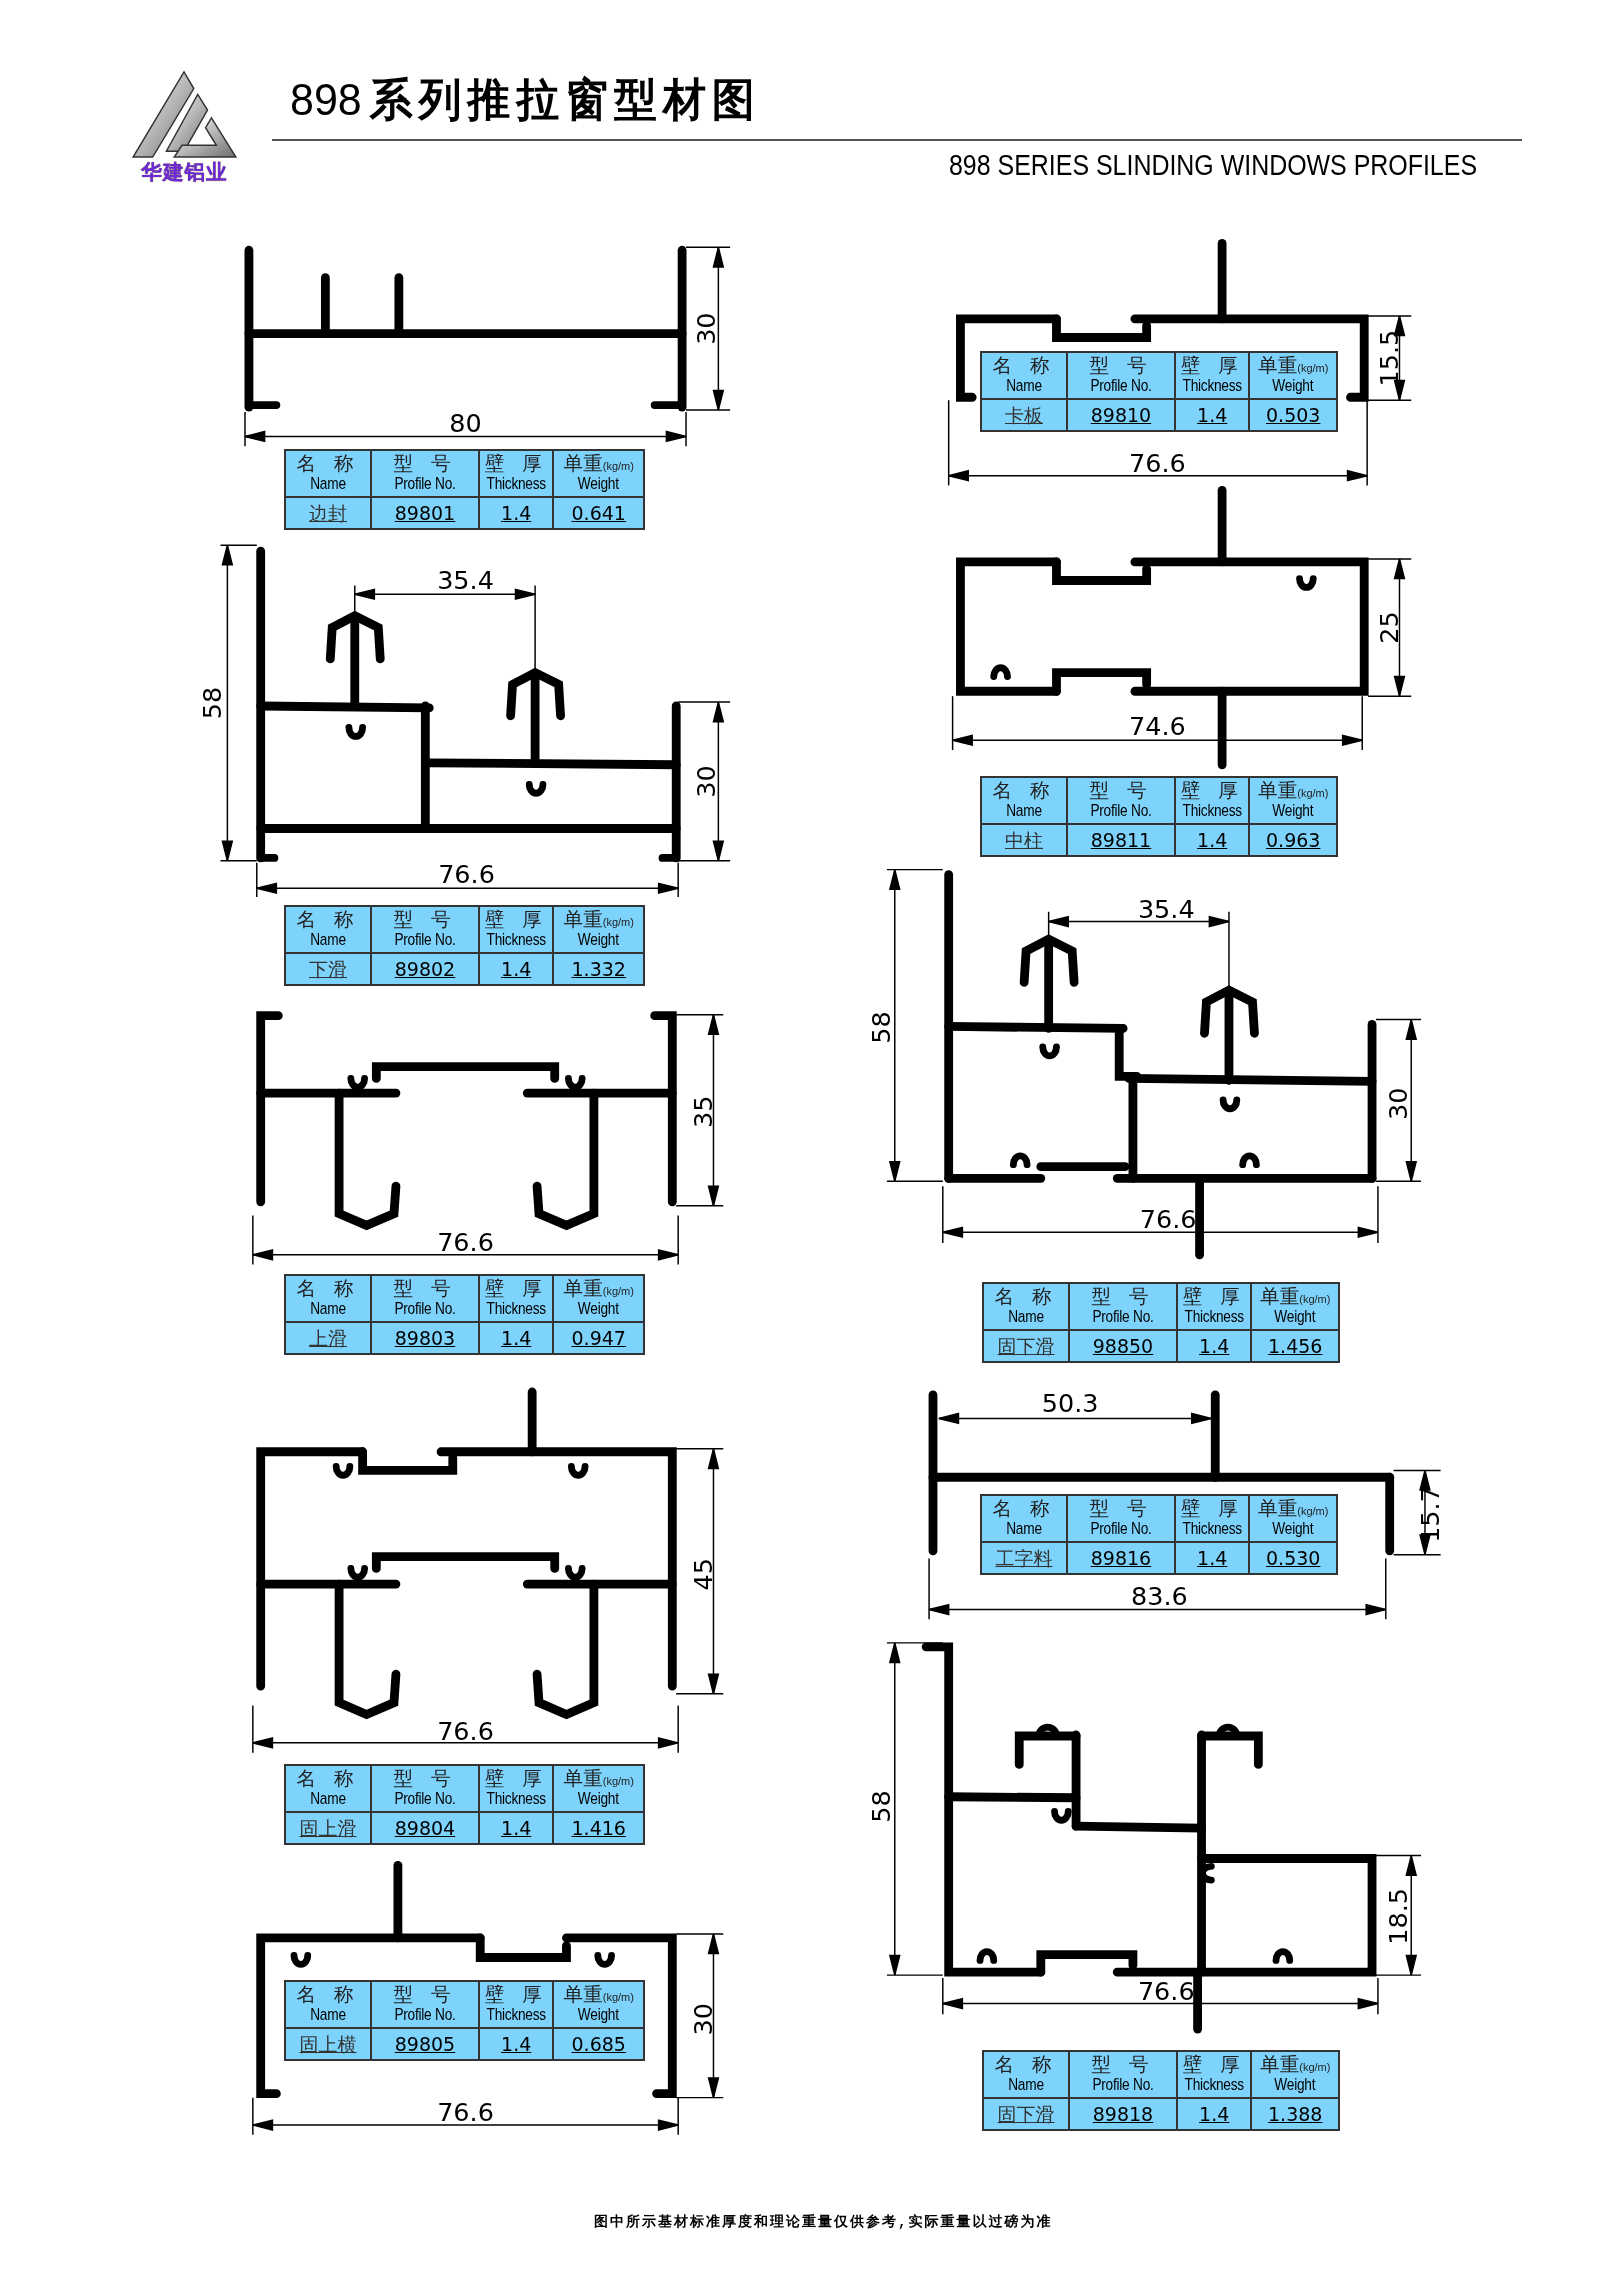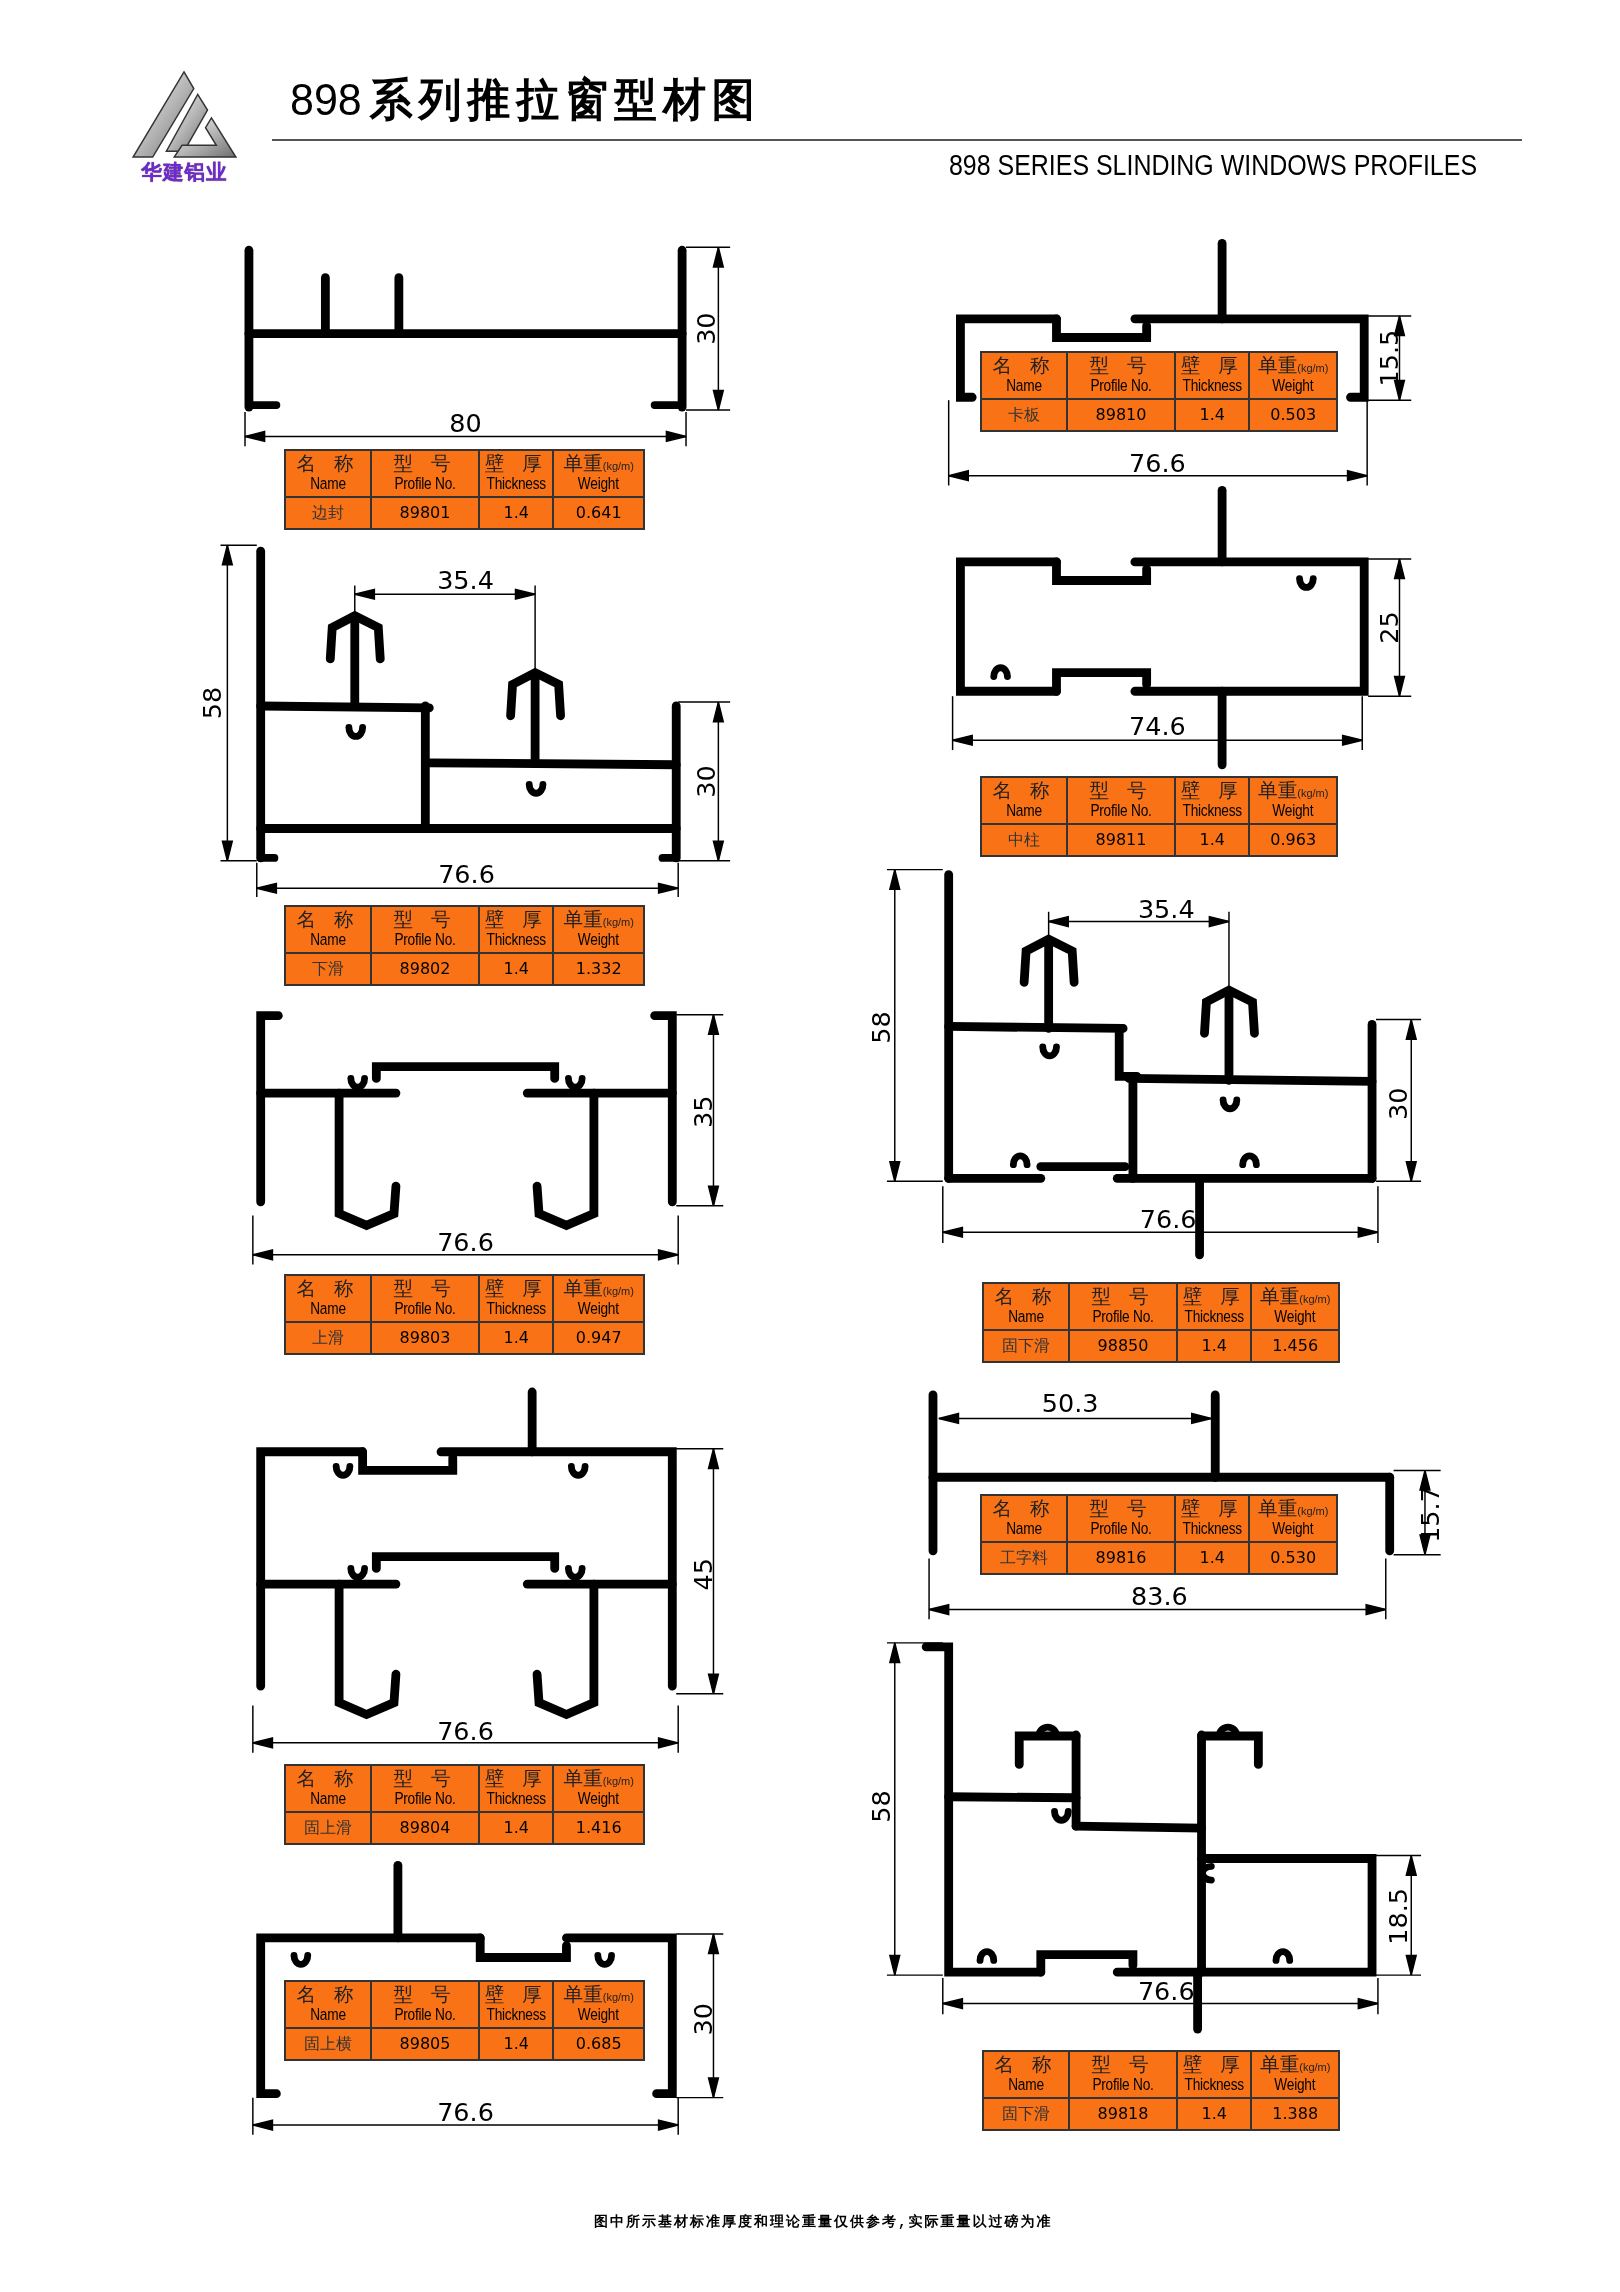--- a/index.html
+++ b/index.html
@@ -7,27 +7,27 @@
   .abs{position:absolute;}
   .logo{left:123px;top:67px;width:123px;height:118px;}
   .logo-text{position:absolute;left:0;top:91px;width:123px;text-align:center;font-family:"DejaVu Serif",serif;font-weight:bold;font-size:20.6px;color:#6d28d9;letter-spacing:1px;text-shadow:0 0 1px #3a2508;}
   .title-cn{left:290px;top:71px;font-family:"DejaVu Serif",serif;font-size:43px;letter-spacing:5.9px;font-weight:bold;transform:scaleY(1.05);}
   .title-cn .num{font-family:"Liberation Sans",sans-serif;font-weight:normal;letter-spacing:0;margin-right:7.8px;}
   .rule{left:272px;top:139px;width:1250px;height:2px;background:#555;}
   .title-en{left:949px;top:149px;font-family:"Liberation Sans",sans-serif;font-size:29px;transform:scaleX(0.86);transform-origin:left top;white-space:nowrap;}
   .footer{left:594px;top:2213px;font-family:Liberation Mono, monospace;font-weight:bold;font-size:14px;letter-spacing:2px;white-space:nowrap;}
   svg.prof{position:absolute;overflow:visible;}
   .dim{font-family:"DejaVu Sans",sans-serif;font-size:26px;fill:#000;}
-  table.spec{position:absolute;border-collapse:collapse;background:#f97316;}
+  table.spec{position:absolute;border-collapse:collapse;background:#7dd3fc;}
   table.spec td{border:2px solid #333;text-align:center;padding:0;line-height:1;}
   table.spec .hcell{height:45px;vertical-align:middle;}
   table.spec .cn{display:block;font-family:"DejaVu Serif",serif;font-size:19.6px;letter-spacing:5.9px;color:#222;}
   table.spec .en{display:block;font-family:"Liberation Sans",sans-serif;font-size:16.7px;transform:scaleX(0.82);letter-spacing:-0.3px;margin-top:2px;white-space:nowrap;}
   table.spec .unit{font-size:11px;letter-spacing:0;font-family:"Liberation Sans",sans-serif;}
-  table.spec .val td{height:30px;font-size:16px;}
+  table.spec .val td{height:30px;font-size:19px;text-decoration:underline;}
   table.spec .v-name{font-family:"DejaVu Serif",serif;font-size:21.6px;color:#333;}
   table.spec .v-num{font-family:"DejaVu Sans",sans-serif;}
 </style>
 </head>
 <body>
 
 <div class="abs logo">
   <svg width="123" height="93" viewBox="0 0 125 95">
     <defs>
       <linearGradient id="lg" x1="0" y1="0" x2="1" y2="1">

